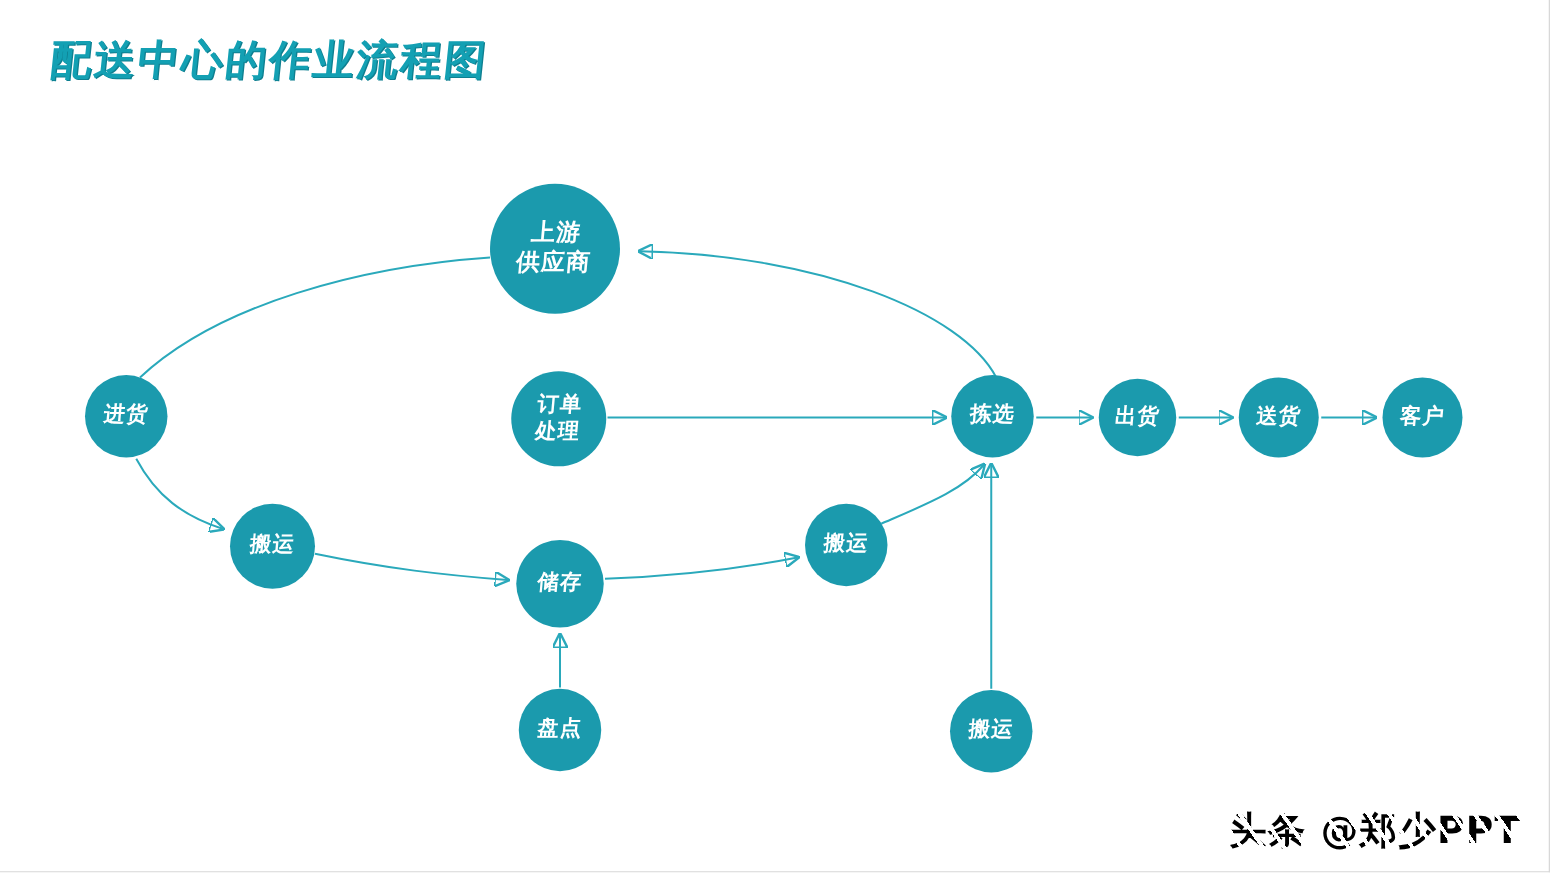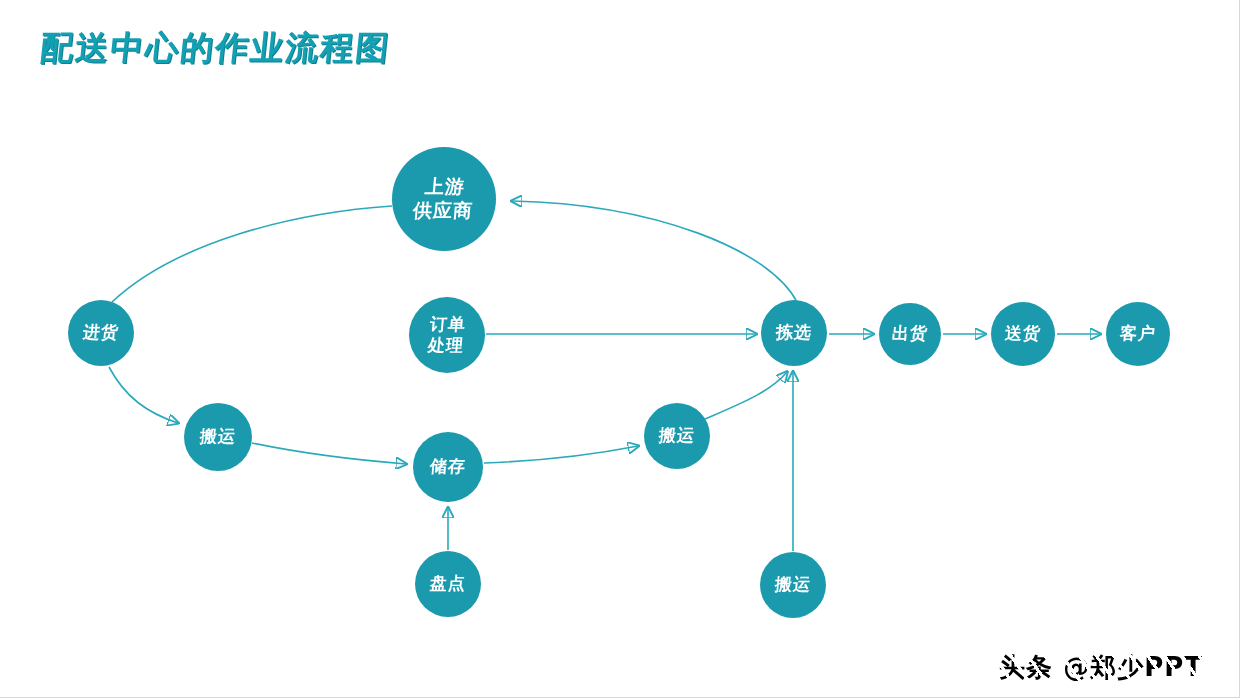--- a/index.html
+++ b/index.html
@@ -33,22 +33,22 @@
   }
   .node-label{
     color:#ffffff;font-weight:bold;
     font-size:17px;line-height:1.25;
     white-space:pre-line;
     transform:skewX(-5deg);
     letter-spacing:1px;
   }
   .node.large .node-label{font-size:19px;}
   .watermark{
-    position:absolute;right:36px;bottom:12px;
-    font-size:26px;font-weight:bold;
+    position:absolute;right:22px;bottom:12px;
+    font-size:30px;font-weight:bold;
     color:var(--watermark,#000000);
     letter-spacing:1px;
     white-space:nowrap;
     text-align:center;
   }
   .watermark::after{ 
     content:"";position:absolute;left:0;top:0;right:0;bottom:0;
     background:repeating-linear-gradient(55deg,transparent 0 11px,#ffffff 11px 14px);
     pointer-events:none;
   }

